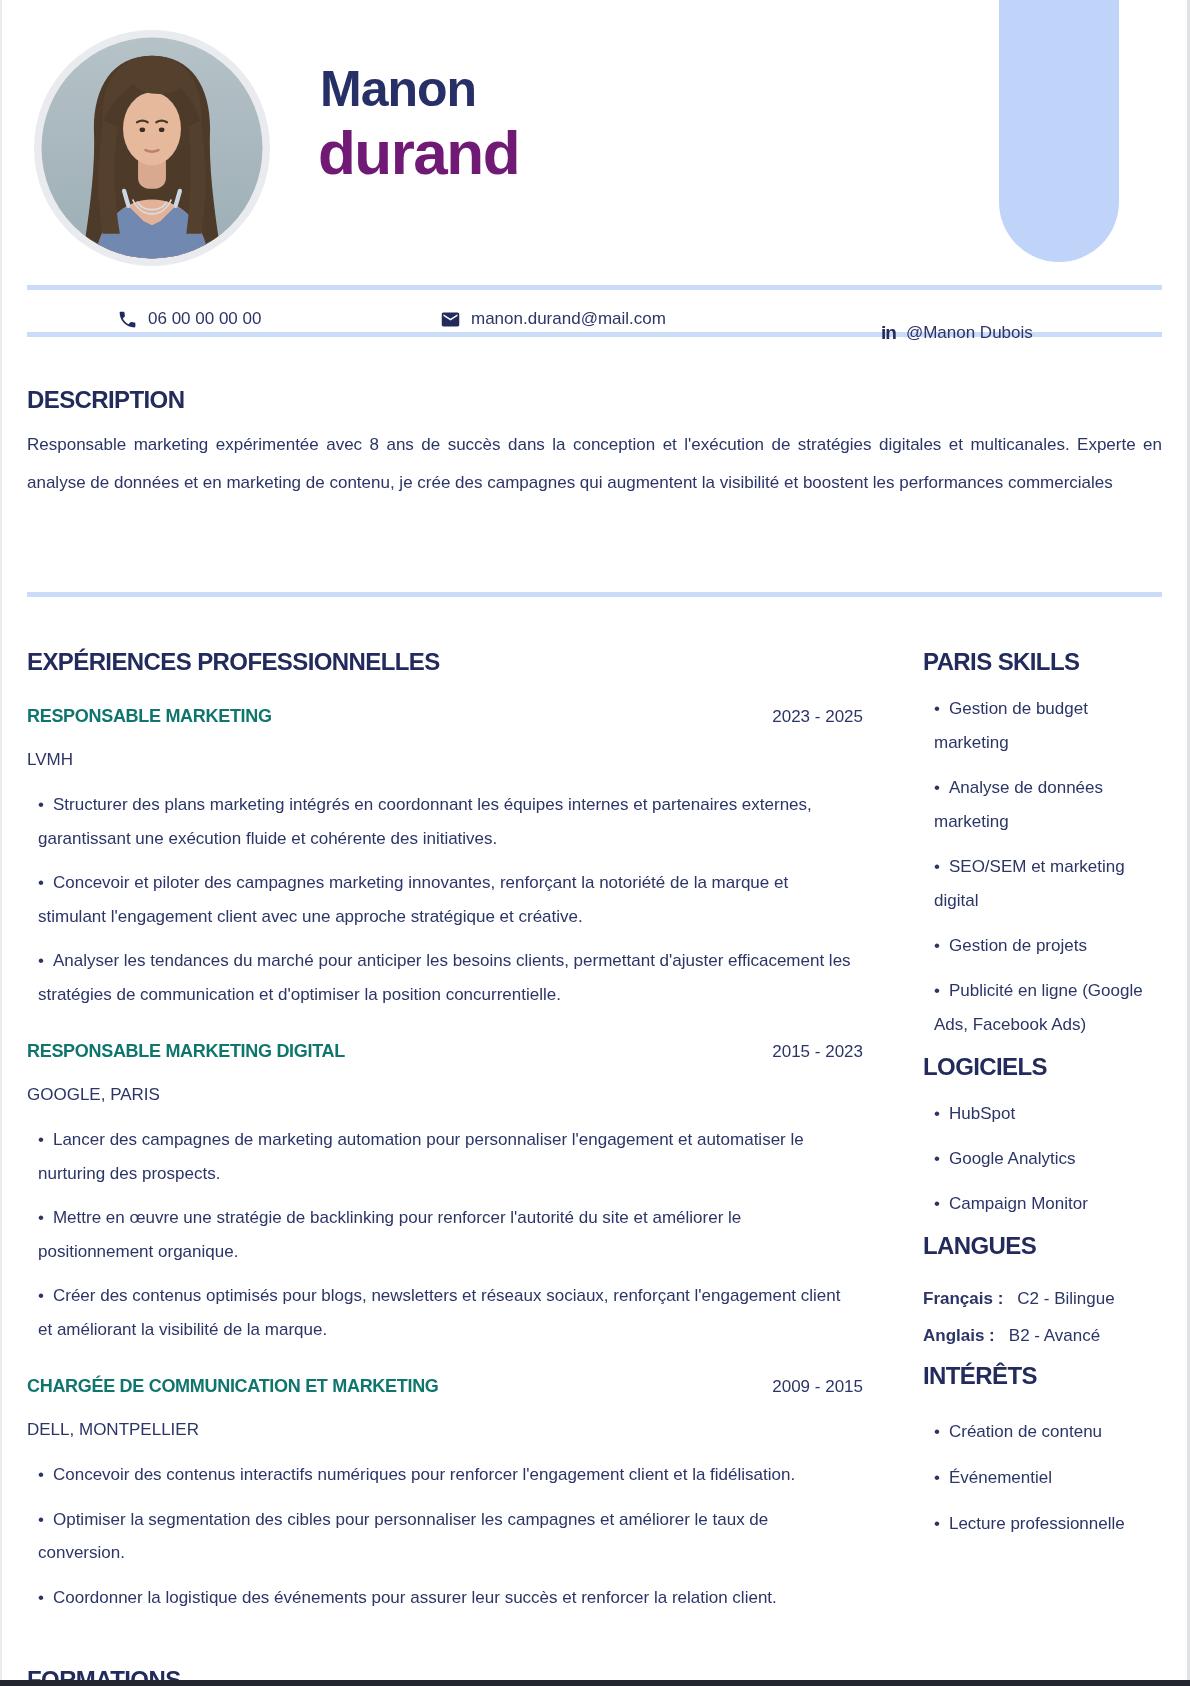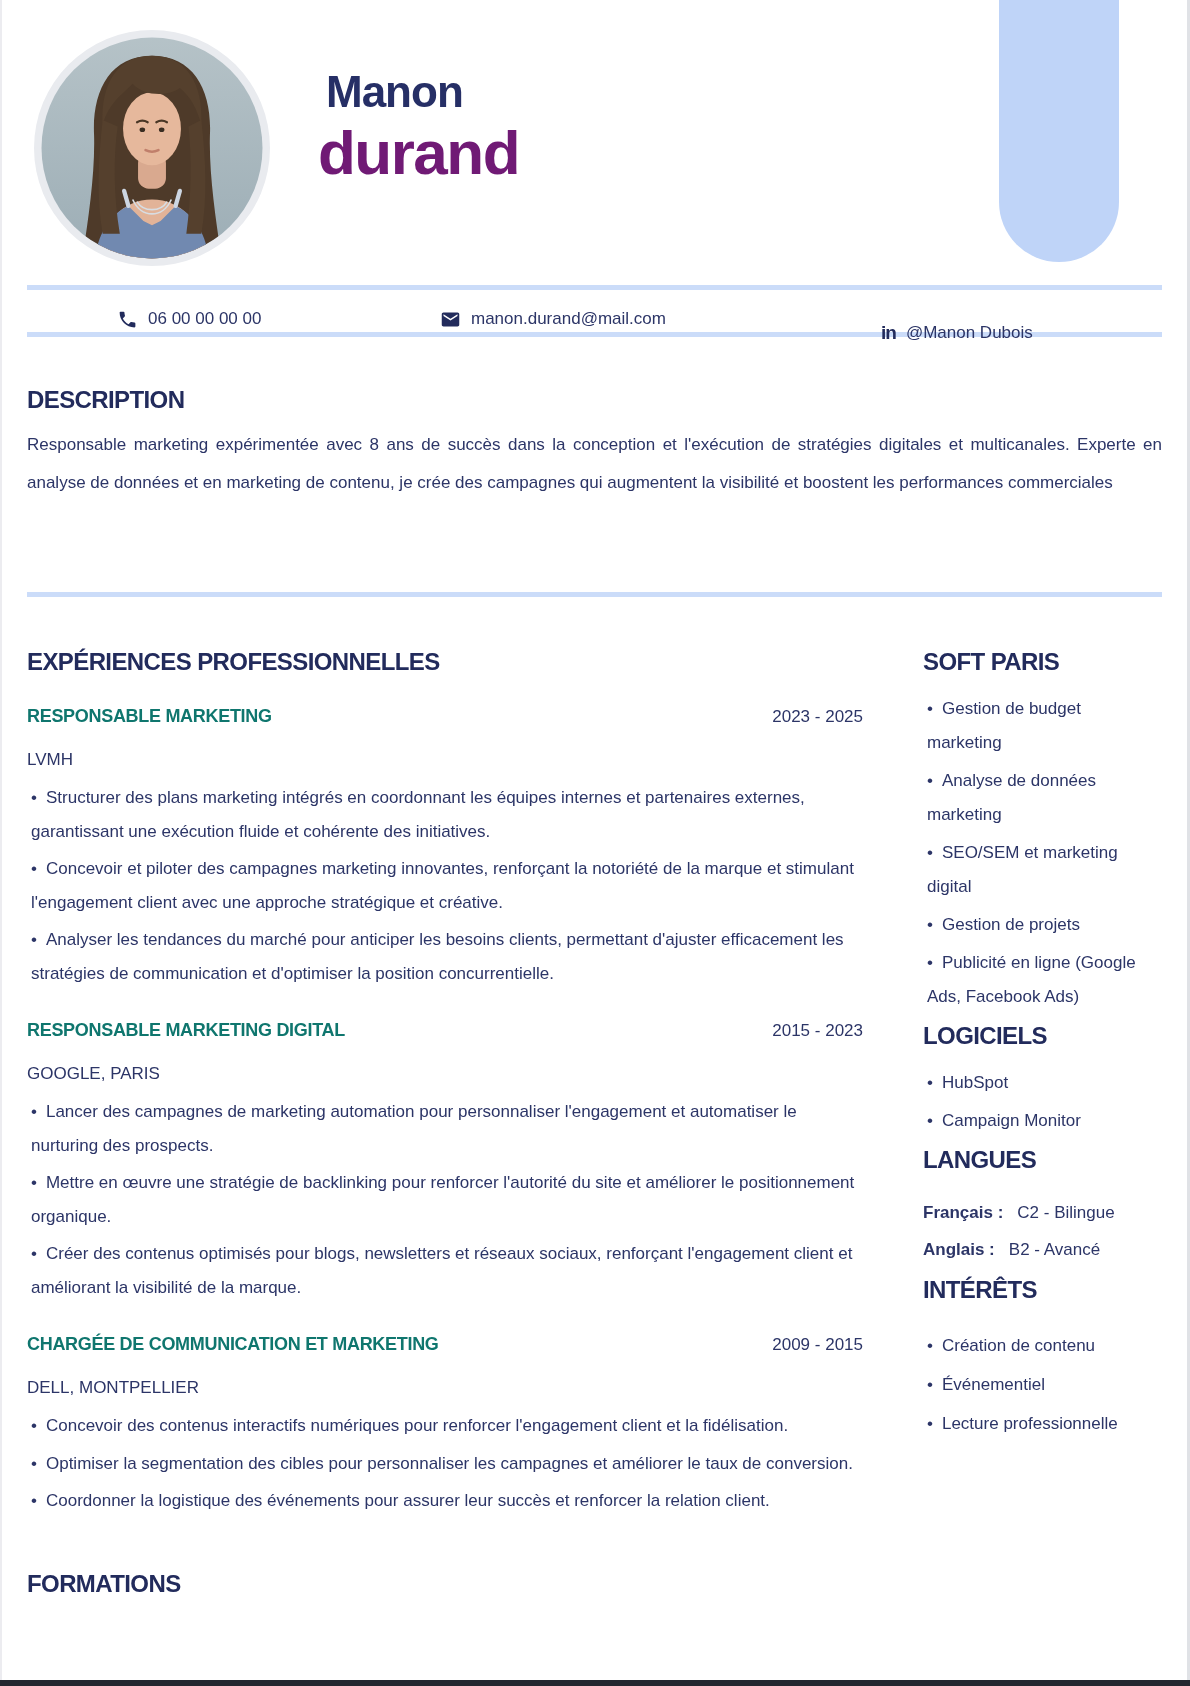--- a/index.html
+++ b/index.html
@@ -8,21 +8,21 @@
     font-family:"Liberation Sans", sans-serif;color:#2c3567;overflow:hidden;
   }
   .page-edge-left{position:absolute;left:0;top:0;width:2px;height:1686px;background:#ececf0;}
   .page-edge-right{position:absolute;right:0;top:0;width:3px;height:1686px;background:#e0e2e6;}
   .bottom-bar{position:absolute;left:0;top:1680px;width:1190px;height:6px;background:#23262f;}
 
   .pill{position:absolute;left:999px;top:0;width:120px;height:262px;background:#bfd4f8;border-radius:0 0 60px 60px;}
 
   .photo{position:absolute;left:34px;top:30px;width:236px;height:236px;}
   .name-block{position:absolute;left:318px;top:62px;line-height:1;}
-  .first-name{font-size:44px;font-weight:700;color:#262f66;letter-spacing:-1px;margin:8px;}
+  .first-name{font-size:50px;font-weight:700;color:#262f66;letter-spacing:-1px;margin:2px;}
   .last-name{font-size:62px;font-weight:700;color:#701a75;letter-spacing:-1.5px;margin:8px 0 0 0;text-align:right;}
 
   .contact-bar{position:absolute;left:27px;top:285px;width:1135px;}
   .hline{height:5px;background:#cbdcf9;}
   .contact-row{position:relative;height:42px;}
   .citem{position:absolute;top:0;height:58px;display:flex;align-items:center;gap:10px;font-size:17px;color:#2c3567;}
   .citem.phone{left:90px;}
   .citem.email{left:413px;}
   .citem.linkedin{left:854px;margin-top:14px;}
   .icn{width:21px;height:21px;flex:0 0 auto;}
@@ -37,21 +37,21 @@
   .columns{position:absolute;left:27px;top:640px;width:1135px;display:flex;}
   .main-col{width:836px;flex:0 0 836px;}
   .side-col{width:239px;flex:0 0 239px;margin-left:60px;}
   .main-col > h2.sec, .side-col > h2.sec{margin-top:8px;}
 
   .job{margin-top:30px;}
   .job-head{display:flex;justify-content:space-between;align-items:baseline;}
   .role{font-size:18px;font-weight:700;letter-spacing:-0.3px;color:#0f766e;line-height:20px;}
   .dates{font-size:17px;color:#2c3567;}
   .company{font-size:17px;line-height:34px;margin-top:16px;}
-  p.b{font-size:17px;line-height:33.5px;margin:4px;}
+  p.b{font-size:17px;line-height:33.5px;margin:11px;}
   .job .bullets{margin-top:4px;}
   .dot{margin-right:9px;}
 
   .formations-title{margin-top:52px !important;}
 
   .side-col p.b{line-height:34px;}
   .side-group-items{margin-top:16px;}
   .h-logiciels{margin-top:84px;}
   .h-langues{margin-top:72px;}
   .h-interets{margin-top:43px;}
@@ -177,32 +177,33 @@
         <p class="b"><span class="dot">•</span><span>Concevoir des contenus interactifs numériques pour renforcer l'engagement client et la fidélisation.</span></p>
         <p class="b"><span class="dot">•</span><span>Optimiser la segmentation des cibles pour personnaliser les campagnes et améliorer le taux de conversion.</span></p>
         <p class="b"><span class="dot">•</span><span>Coordonner la logistique des événements pour assurer leur succès et renforcer la relation client.</span></p>
       </div>
     </div>
 
     <h2 class="sec formations-title">FORMATIONS</h2>
   </div>
 
   <div class="side-col">
-    <h2 class="sec">SOFT PARIS</h2>
+    <h2 class="sec">PARIS SKILLS</h2>
     <div class="side-group-items">
       <p class="b"><span class="dot">•</span><span>Gestion de budget marketing</span></p>
       <p class="b"><span class="dot">•</span><span>Analyse de données marketing</span></p>
       <p class="b"><span class="dot">•</span><span>SEO/SEM et marketing digital</span></p>
       <p class="b"><span class="dot">•</span><span>Gestion de projets</span></p>
       <p class="b"><span class="dot">•</span><span>Publicité en ligne (Google Ads, Facebook Ads)</span></p>
     </div>
 
     <h2 class="sec h-logiciels">LOGICIELS</h2>
     <div class="side-group-items">
       <p class="b"><span class="dot">•</span><span>HubSpot</span></p>
+      <p class="b"><span class="dot">•</span><span>Google Analytics</span></p>
       <p class="b"><span class="dot">•</span><span>Campaign Monitor</span></p>
     </div>
 
     <h2 class="sec h-langues">LANGUES</h2>
     <div class="lang-rows">
       <div class="lang-row">
         <span class="lang-label">Français :</span><span>C2 - Bilingue</span>
       </div>
       <div class="lang-row">
         <span class="lang-label">Anglais :</span><span>B2 - Avancé</span>

